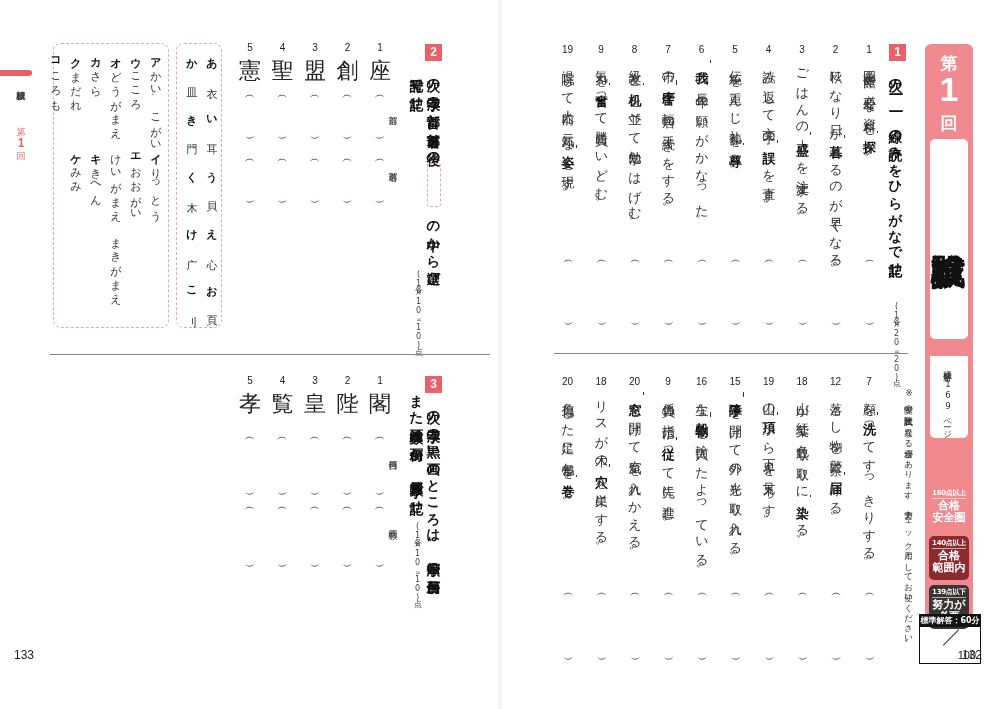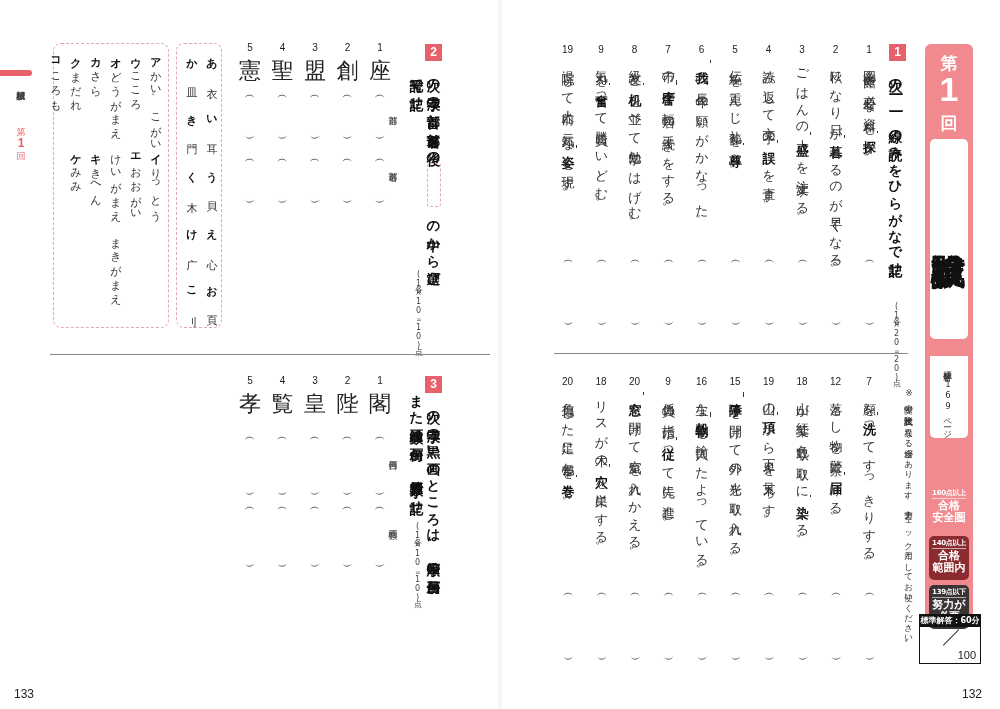--- a/index.html
+++ b/index.html
@@ -1,21 +1,21 @@
 <!DOCTYPE html>
 <html><head>
 <meta charset="utf-8">
 <style>
 *{box-sizing:border-box;margin:0;padding:0}
 html,body{width:1000px;height:709px;background:#fff;overflow:hidden}
 body{position:relative;font-family:"DejaVu Sans","Liberation Sans",sans-serif;color:#222}
 .gutter{position:absolute;left:497px;top:0;width:6px;height:709px;background:linear-gradient(90deg,#fff,#f3f3f3,#fff)}
 .vt{writing-mode:vertical-rl;text-orientation:upright}
 .abs{position:absolute}
-.pagenum{position:absolute;top:687px;font-size:12px;font-family:"Liberation Sans",sans-serif;color:#222}
+.pagenum{position:absolute;top:648px;font-size:12px;font-family:"Liberation Sans",sans-serif;color:#222}
 .hrule{position:absolute;height:1px;background:#888}
 .secnum{position:absolute;width:17px;height:17px;background:#e8606a;color:#fff;font-weight:bold;font-size:12px;text-align:center;line-height:17px;font-family:"Liberation Sans",sans-serif}
 .instr{position:absolute;font-weight:bold;font-size:13.5px;line-height:17px;letter-spacing:1px;color:#111}
 .pts{font-size:8px;font-weight:normal;color:#444;letter-spacing:0}
 .qnum{position:absolute;font-size:10px;width:16px;text-align:center;font-family:"Liberation Sans",sans-serif;color:#222}
 .qtext{position:absolute;font-size:13px;letter-spacing:2.6px;color:#333;font-family:"DejaVu Serif",serif;width:16px}
 .qtext b{font-family:"DejaVu Sans",sans-serif;font-weight:bold;color:#111;border-right:1px solid #333}
 .paren{position:absolute;width:14px;font-size:11px;color:#333;text-align:center;line-height:10px}
 .bigk{position:absolute;font-size:22px;width:26px;text-align:center;font-family:"DejaVu Serif",serif;color:#222}
 .sublabel{position:absolute;font-size:9px;color:#444;letter-spacing:1px}

